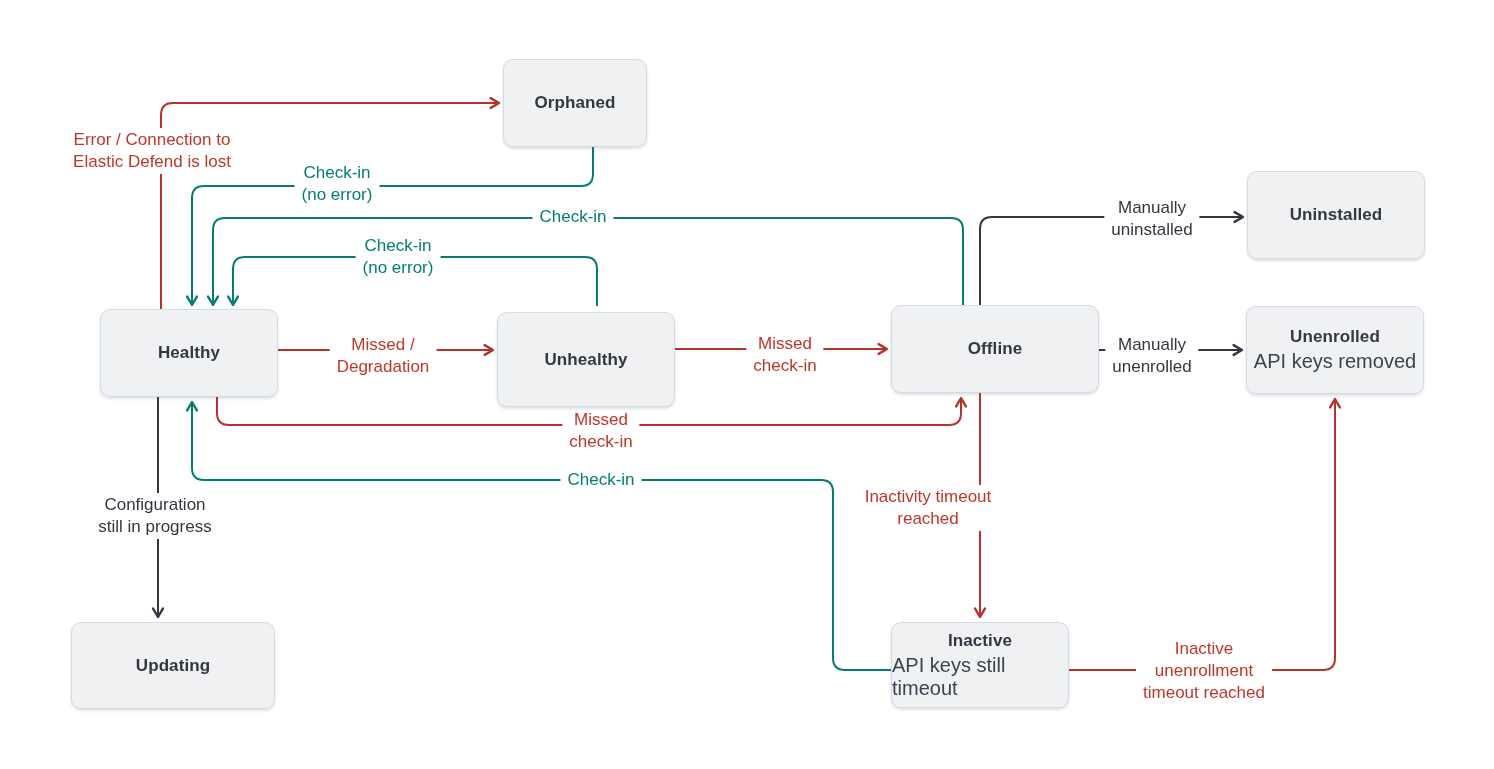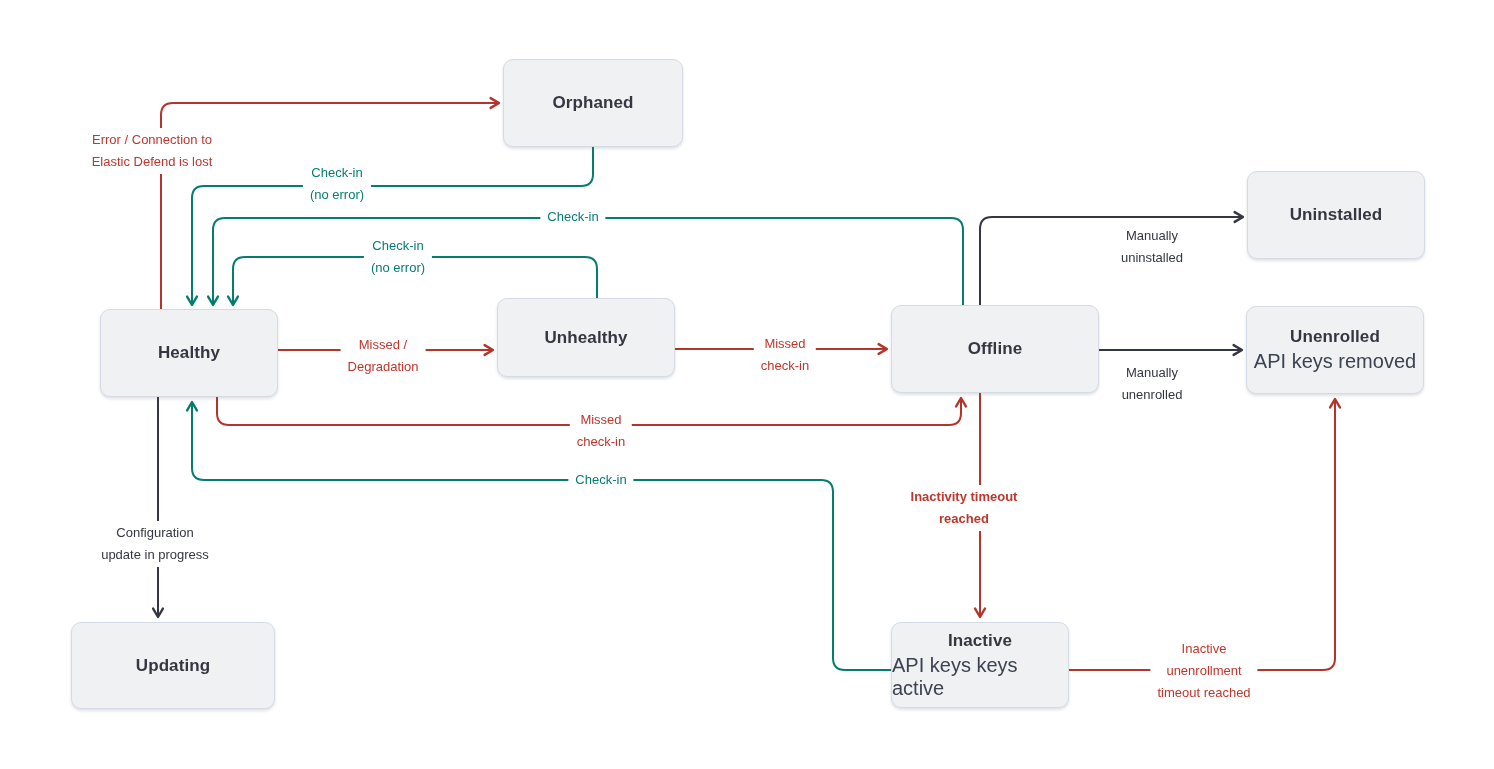--- a/index.html
+++ b/index.html
@@ -33,27 +33,27 @@
   }
   .node .title{font-size:17px;font-weight:700;letter-spacing:0.1px;}
   .node .subtitle{font-size:20px;font-weight:400;color:#3b4250;}
 
   .edge-label{
     position:absolute;
     transform:translate(-50%,-50%);
     background:#ffffff;
     padding:1px 7px;
     text-align:center;
-    font-size:13px;
+    font-size:17px;
     line-height:22px;
     white-space:pre-line;
   }
   .edge-label.red{color:var(--red_text,#bf362c);}
   .edge-label.teal{color:var(--teal,#067c71);}
-  .edge-label.dark{color:var(--dark,#343741);margin-top:28px;}
+  .edge-label.dark{color:var(--dark,#343741);}
 </style>
 </head>
 <body>
 
 <div id="stage">
 
   <svg id="wires" width="1494" height="769" viewBox="0 0 1494 769">
     <defs>
       <marker id="arr-red" viewBox="0 0 10 10" refX="8" refY="5" markerWidth="7" markerHeight="7" orient="auto-start-reverse">
         <path class="arrowhead red" d="M2 1.5 L8 5 L2 8.5"></path>
@@ -105,47 +105,47 @@
   <div class="edge-label red" style="left:785px;top:355px;">Missed
 check-in</div>
   <div class="edge-label dark" style="left:1152px;top:219px;">Manually
 uninstalled</div>
   <div class="edge-label dark" style="left:1152px;top:356px;">Manually
 unenrolled</div>
   <div class="edge-label red" style="left:601px;top:431px;">Missed
 check-in</div>
   <div class="edge-label teal" style="left:601px;top:480px;">Check-in</div>
   <div class="edge-label dark" style="left:155px;top:516px;">Configuration
-update in progress</div>
-  <div class="edge-label red" style="left:964px;top:508px;font-weight:bold;">Inactivity timeout
+still in progress</div>
+  <div class="edge-label red" style="left:928px;top:508px;">Inactivity timeout
 reached</div>
   <div class="edge-label red" style="left:1204px;top:671px;">Inactive
 unenrollment
 timeout reached</div>
 
-  <div class="node" style="left:503px;top:59px;width:180px;height:88px;">
+  <div class="node" style="left:503px;top:59px;width:144px;height:88px;">
     <div class="title">Orphaned</div>
   </div>
   <div class="node" style="left:100px;top:309px;width:178px;height:88px;">
     <div class="title">Healthy</div>
   </div>
-  <div class="node" style="left:497px;top:298px;width:178px;height:79px;">
+  <div class="node" style="left:497px;top:312px;width:178px;height:95px;">
     <div class="title">Unhealthy</div>
   </div>
   <div class="node" style="left:891px;top:305px;width:208px;height:88px;">
     <div class="title">Offline</div>
   </div>
   <div class="node" style="left:1247px;top:171px;width:178px;height:88px;">
     <div class="title">Uninstalled</div>
   </div>
   <div class="node" style="left:1246px;top:306px;width:178px;height:88px;">
     <div class="title">Unenrolled</div>
     <div class="subtitle">API keys removed</div>
   </div>
   <div class="node" style="left:71px;top:622px;width:204px;height:87px;">
     <div class="title">Updating</div>
   </div>
   <div class="node" style="left:891px;top:622px;width:178px;height:86px;">
     <div class="title">Inactive</div>
-    <div class="subtitle">API keys keys active</div>
+    <div class="subtitle">API keys still timeout</div>
   </div>
 
 </div>
 
 </body></html>

